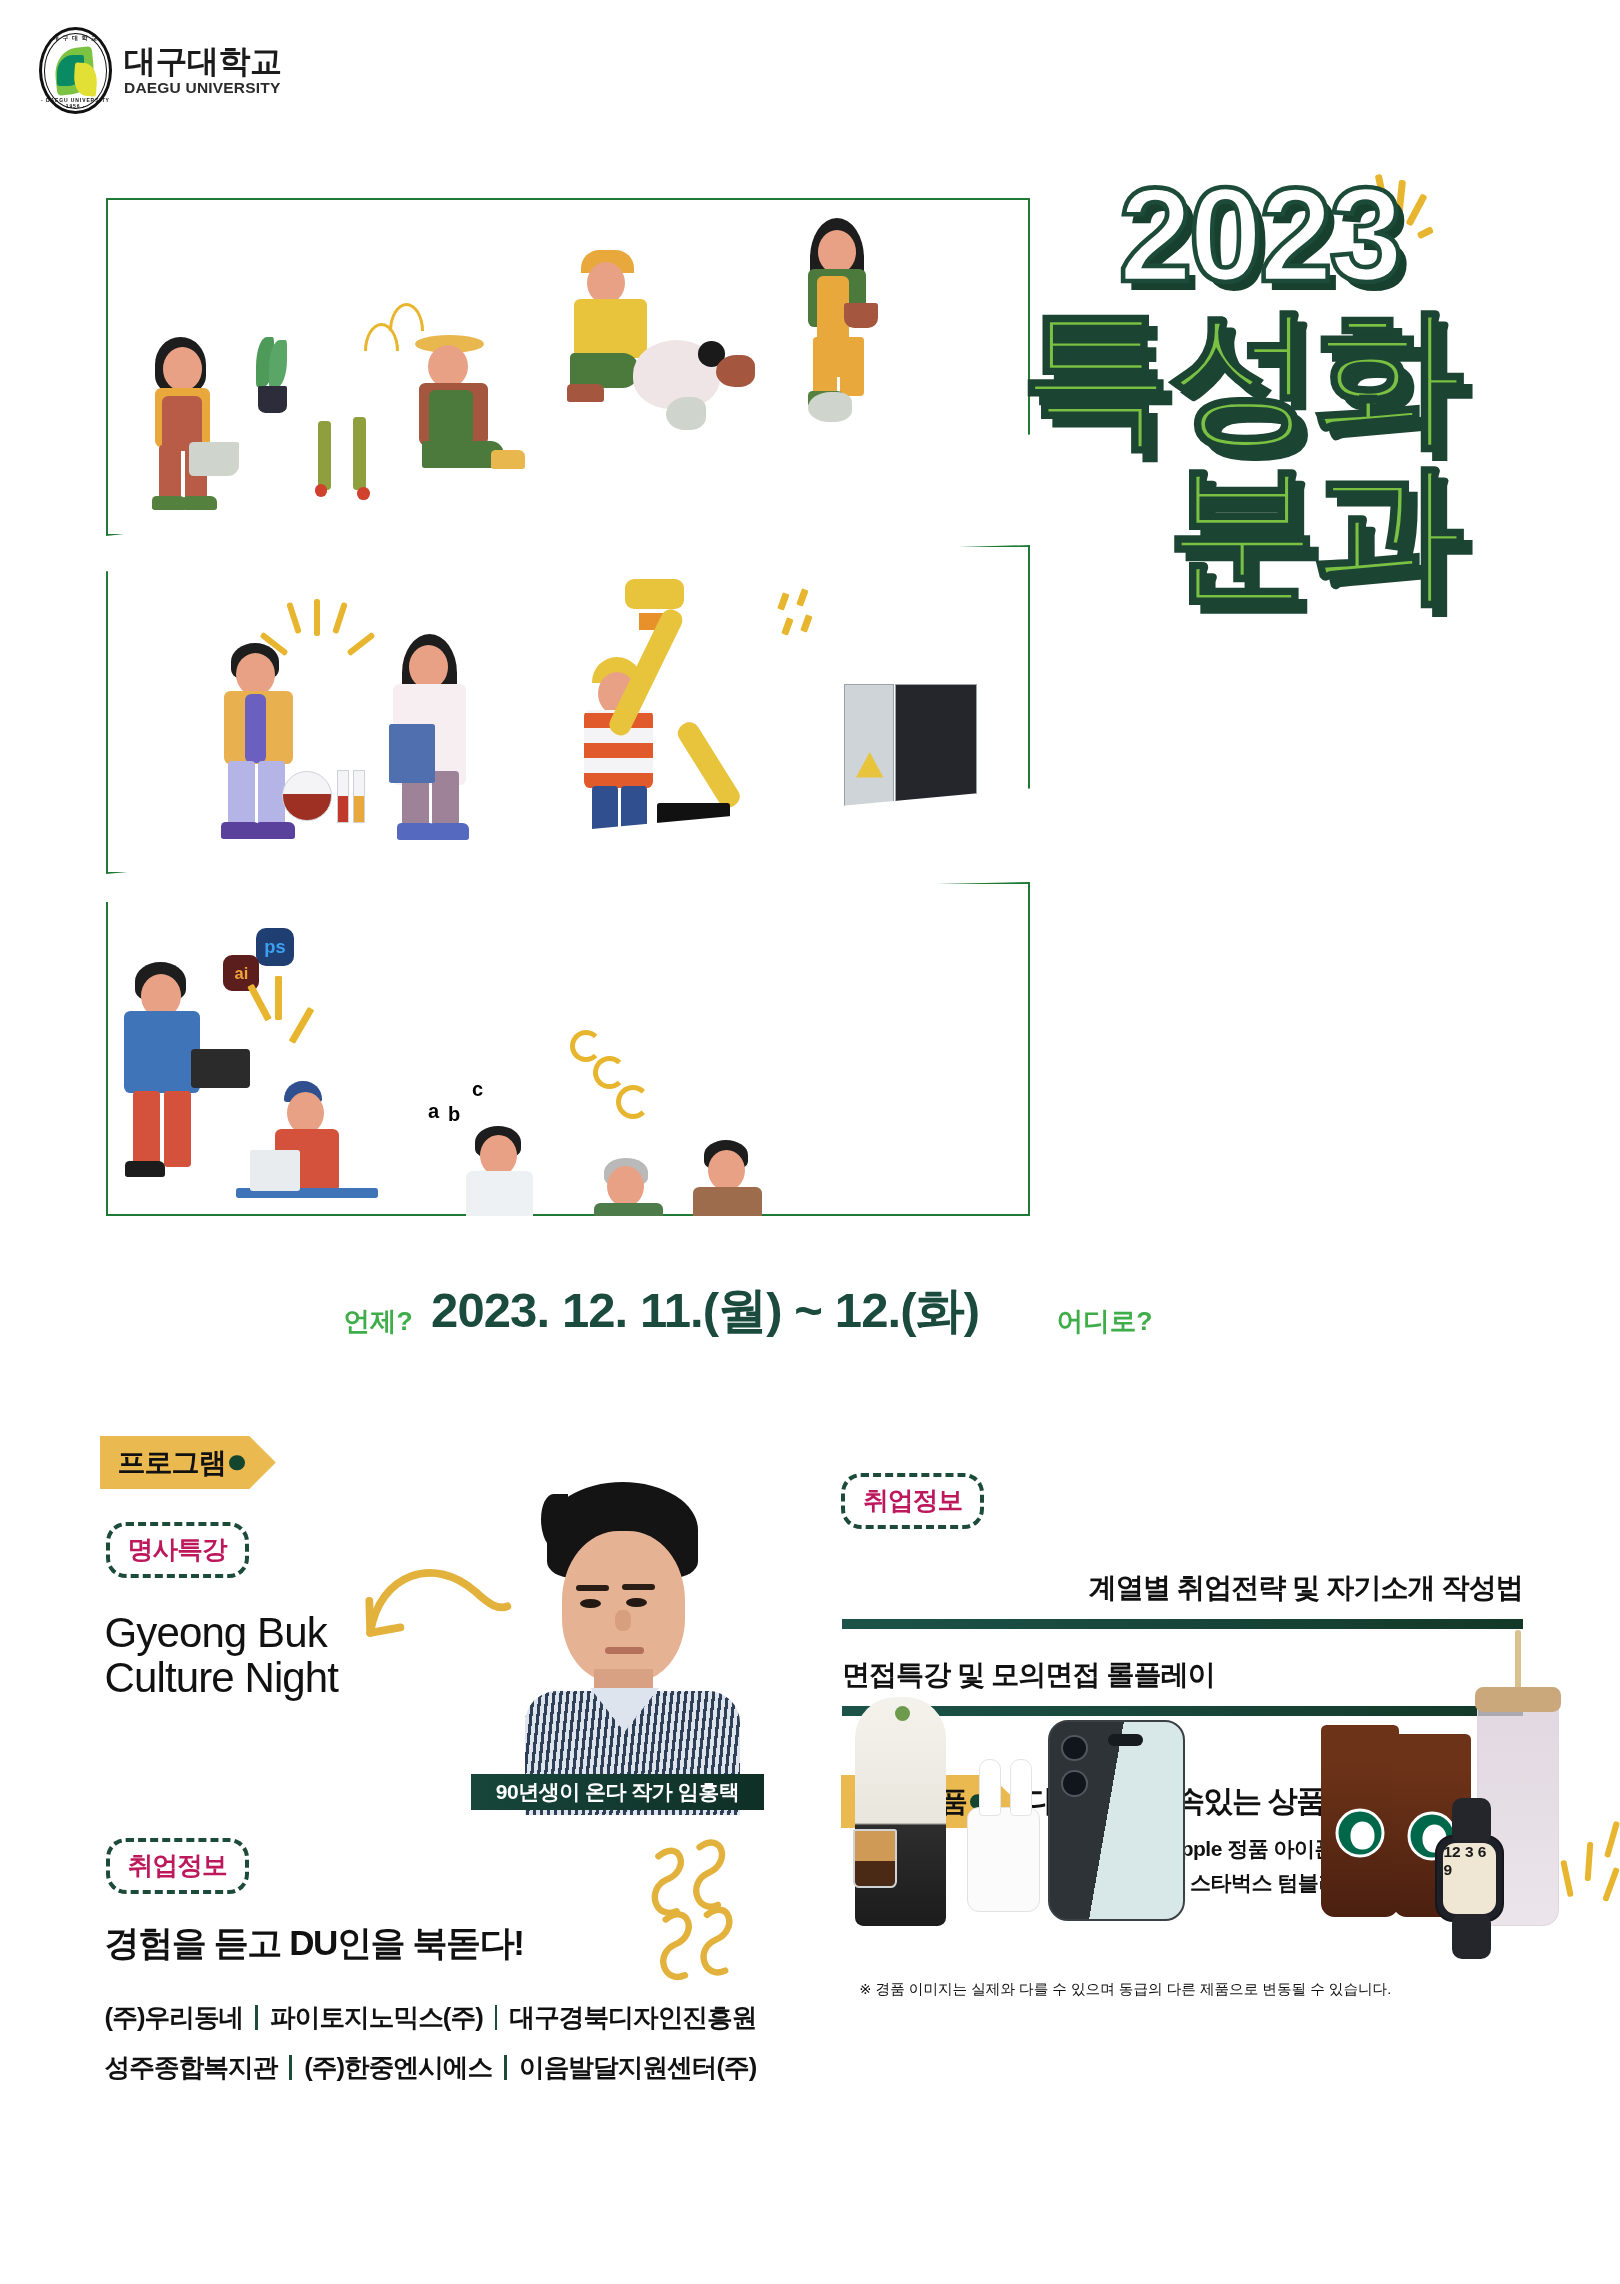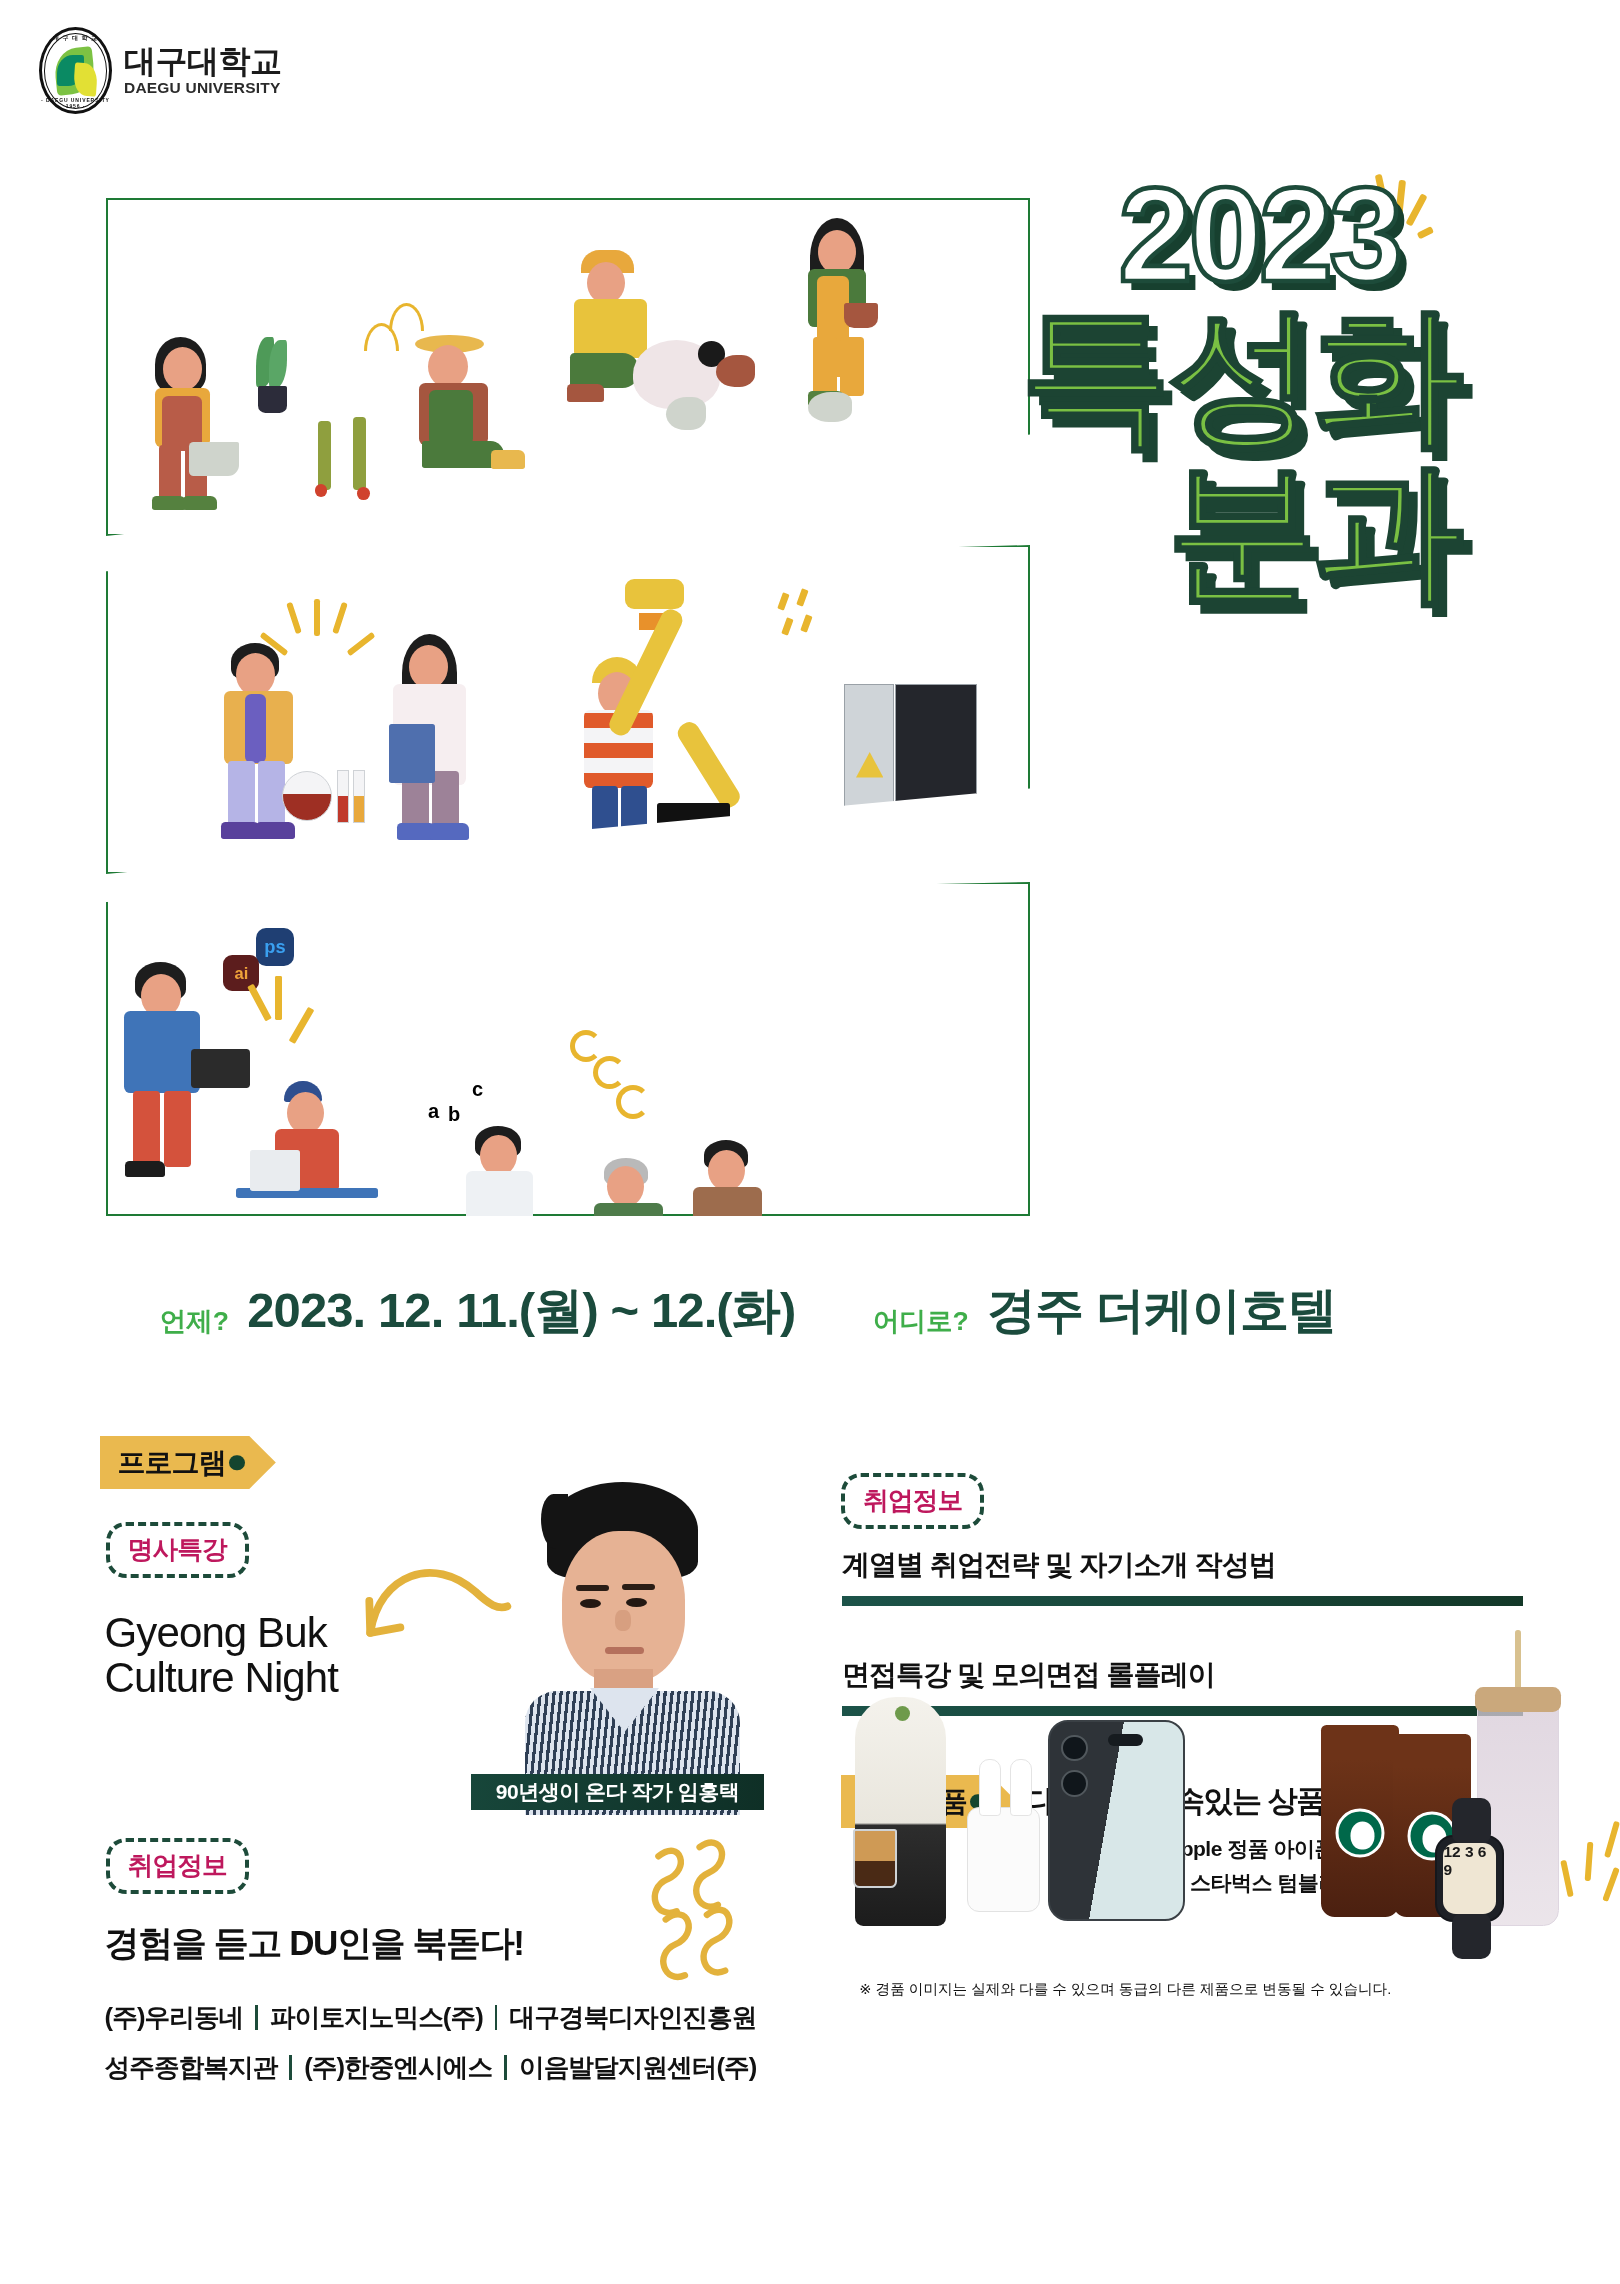--- a/index.html
+++ b/index.html
@@ -436,21 +436,20 @@
     <div class="t-2023">2023</div>
     <div class="t-line t-green t1">특성화</div>
     <div class="t-line t-green t2">분과</div>
   </div>
 
   <div class="when-strip">
     <div class="q-label">언제?</div>
     <div class="q-value">2023. 12. 11.(월) ~ 12.(화)</div>
     <div class="q-gap"></div>
     <div class="q-label">어디로?</div>
-    <div class="q-value">경주 더케이호텔</div>
   </div>
 
   <div class="content">
 
     <div class="col-left">
 
       <div class="tag">
         <span class="tag-text">프로그램</span>
         <span class="tag-dot"></span>
       </div>
@@ -526,21 +525,21 @@
         <span>대구경북디자인진흥원</span>
       </div>
     </div>
 
     <div class="col-right">
 
       <div style="position:absolute;left:0;top:0;" class="badge">
         <span class="badge-text">취업정보</span>
       </div>
 
-      <div style="position:absolute;left:0.9px;top:73px;width:681px;">
+      <div style="position:absolute;left:0.9px;top:96px;width:681px;text-align:right;">
         <div class="sub-kr">계열별 취업전략 및 자기소개 작성법</div>
         <div class="rule"></div>
       </div>
 
       <div style="position:absolute;left:0.9px;top:183px;width:681px;">
         <div class="sub-kr">면접특강 및 모의면접 롤플레이</div>
         <div class="rule"></div>
       </div>
 
       <div style="position:absolute;left:0;top:302px;display:flex;align-items:center;gap:8.2px;">

